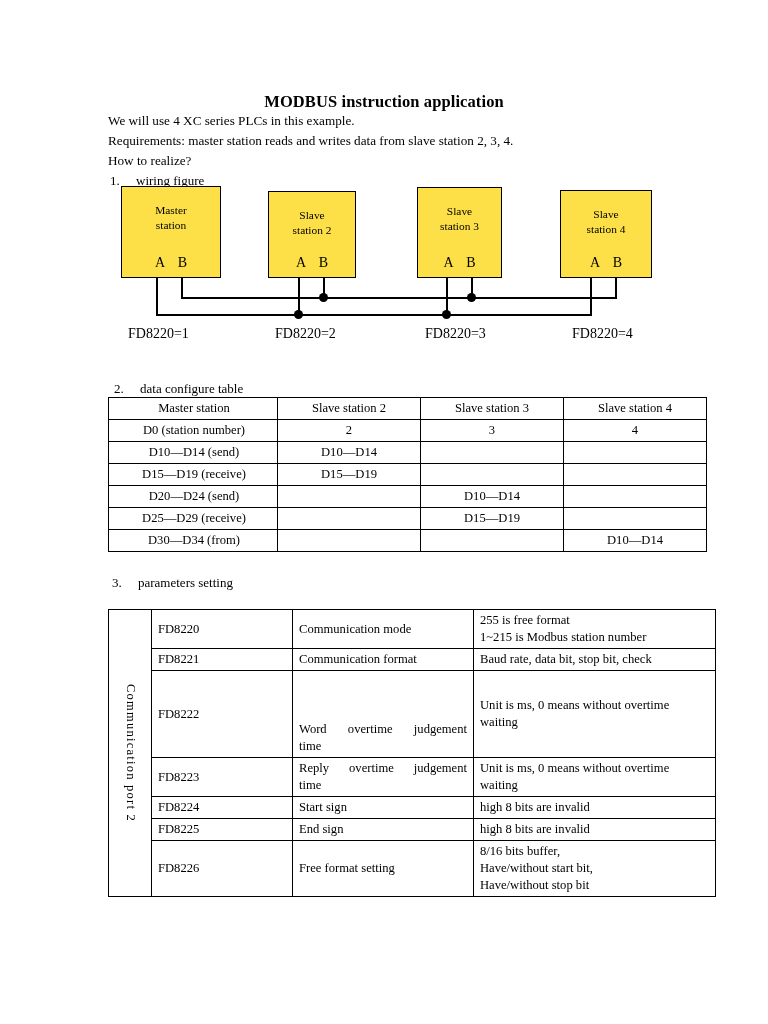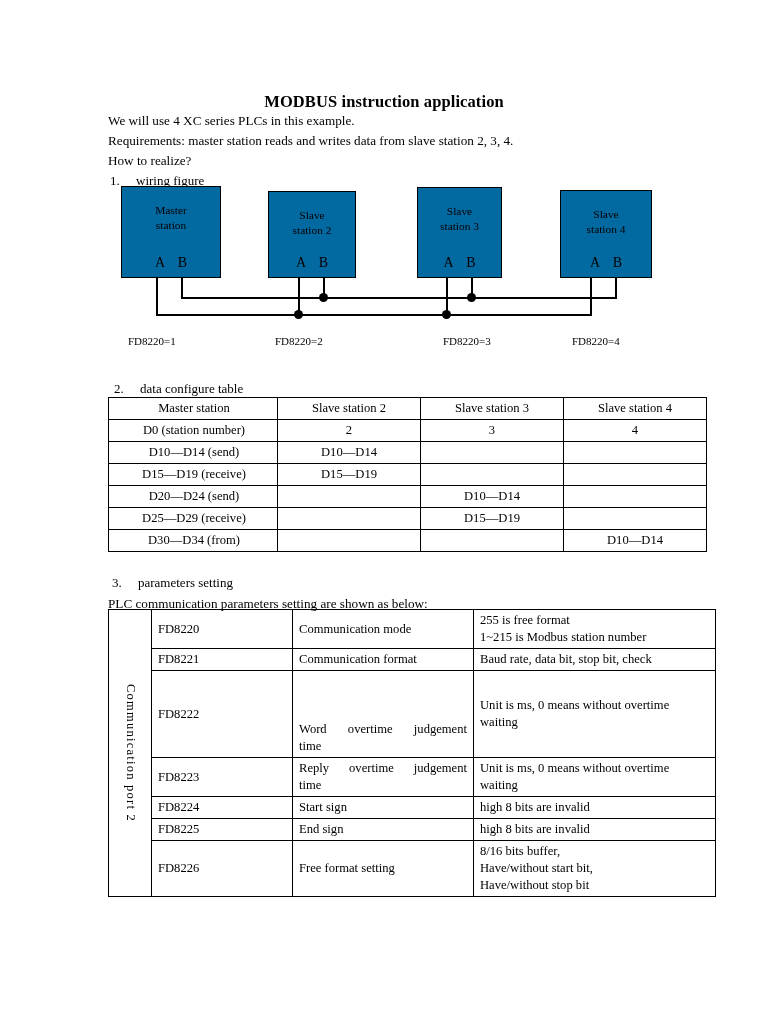--- a/index.html
+++ b/index.html
@@ -65,21 +65,21 @@
   .wiring {
     position: absolute;
     left: 108px; top: 186px;
     width: 560px;
     height: 155px;
   }
   .plc-box {
     position: absolute;
     box-sizing: border-box;
     border: 1.6px solid #000;
-    background: #0369a1;
+    background: #fde047;
   }
   .plc-name {
     position: absolute;
     left: 0; right: 0;
     top: 16px;
     text-align: center;
     font-size: 11.4px;
     line-height: 14.5px;
   }
   .plc-pins {
@@ -98,22 +98,22 @@
   .wire.v { width: 1.7px; }
   .wire.h { height: 1.7px; }
   .dot {
     position: absolute;
     width: 9px; height: 9px;
     border-radius: 50%;
     background: #000;
   }
   .fd-label {
     position: absolute;
-    top: 335px;
-    font-size: 11px;
+    top: 326px;
+    font-size: 14px;
     white-space: nowrap;
   }
 
   
   table {
     border-collapse: collapse;
     table-layout: fixed;
   }
   table td, table th {
     border: 1px solid #000;
@@ -237,21 +237,21 @@
     <div class="wire h" style="left:48px; top:128px; width:435px;"></div>
 
     <div class="dot" style="left:211px; top:107px;"></div>
     <div class="dot" style="left:359px; top:107px;"></div>
     <div class="dot" style="left:186px; top:124px;"></div>
     <div class="dot" style="left:334px; top:124px;"></div>
   </div>
 
   <div class="fd-label" style="left:128px;">FD8220=1</div>
   <div class="fd-label" style="left:275px;">FD8220=2</div>
-  <div class="fd-label" style="left:425px;margin-left:18px;">FD8220=3</div>
+  <div class="fd-label" style="left:425px;">FD8220=3</div>
   <div class="fd-label" style="left:572px;">FD8220=4</div>
 
   <div class="section-head sec-2">
     <span class="sec-num">2.</span><span>data configure table</span>
   </div>
 
   <table class="data-table">
     <thead>
       <tr>
         <td class="col-master">Master station</td>
@@ -296,21 +296,20 @@
         <td class="col-slave"></td>
         <td class="col-slave"></td>
         <td class="col-slave">D10—D14</td>
       </tr>
     </tbody>
   </table>
 
   <div class="section-head sec-3">
     <span class="sec-num">3.</span><span>parameters setting</span>
   </div>
-  <div class="plc-note">PLC communication parameters setting are shown as below:</div>
 
   <table class="param-table">
     <tbody>
       <tr>
         <td class="col-port" rowspan="7">
           <span class="port-rot">Communication port 2</span>
         </td>
         <td class="col-code">FD8220</td>
         <td class="col-desc">Communication mode</td>
         <td class="col-note">

